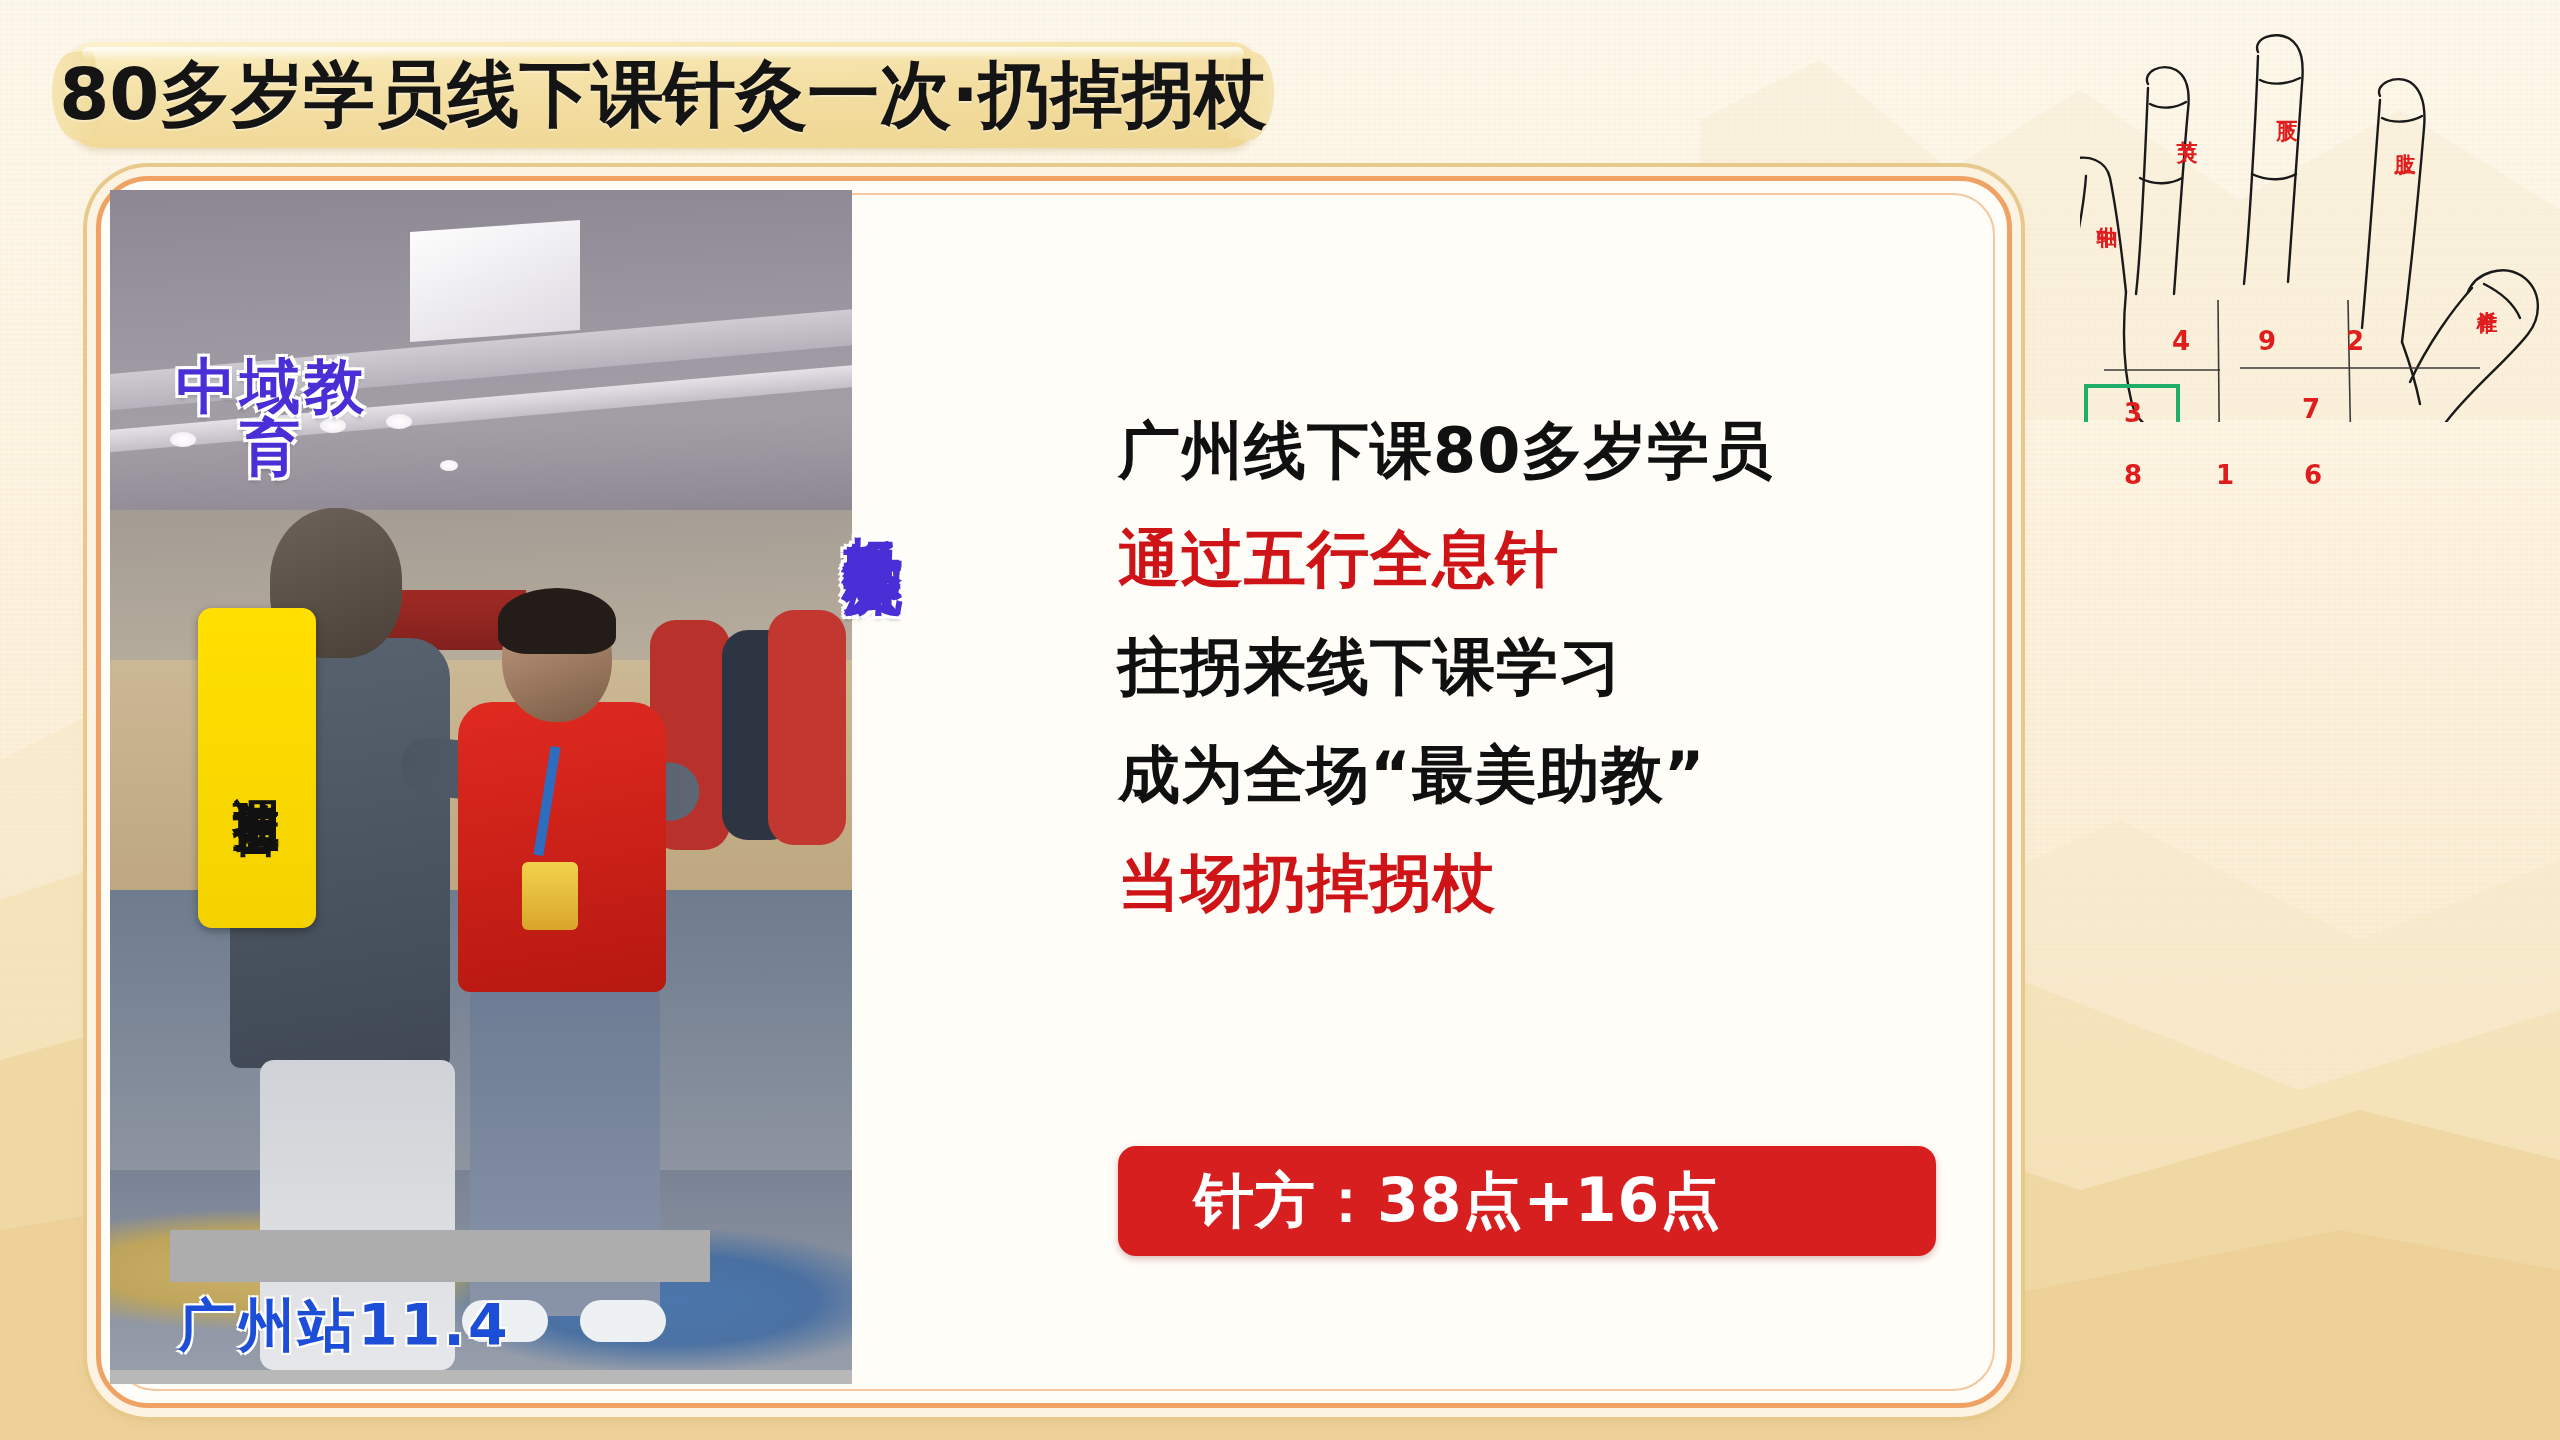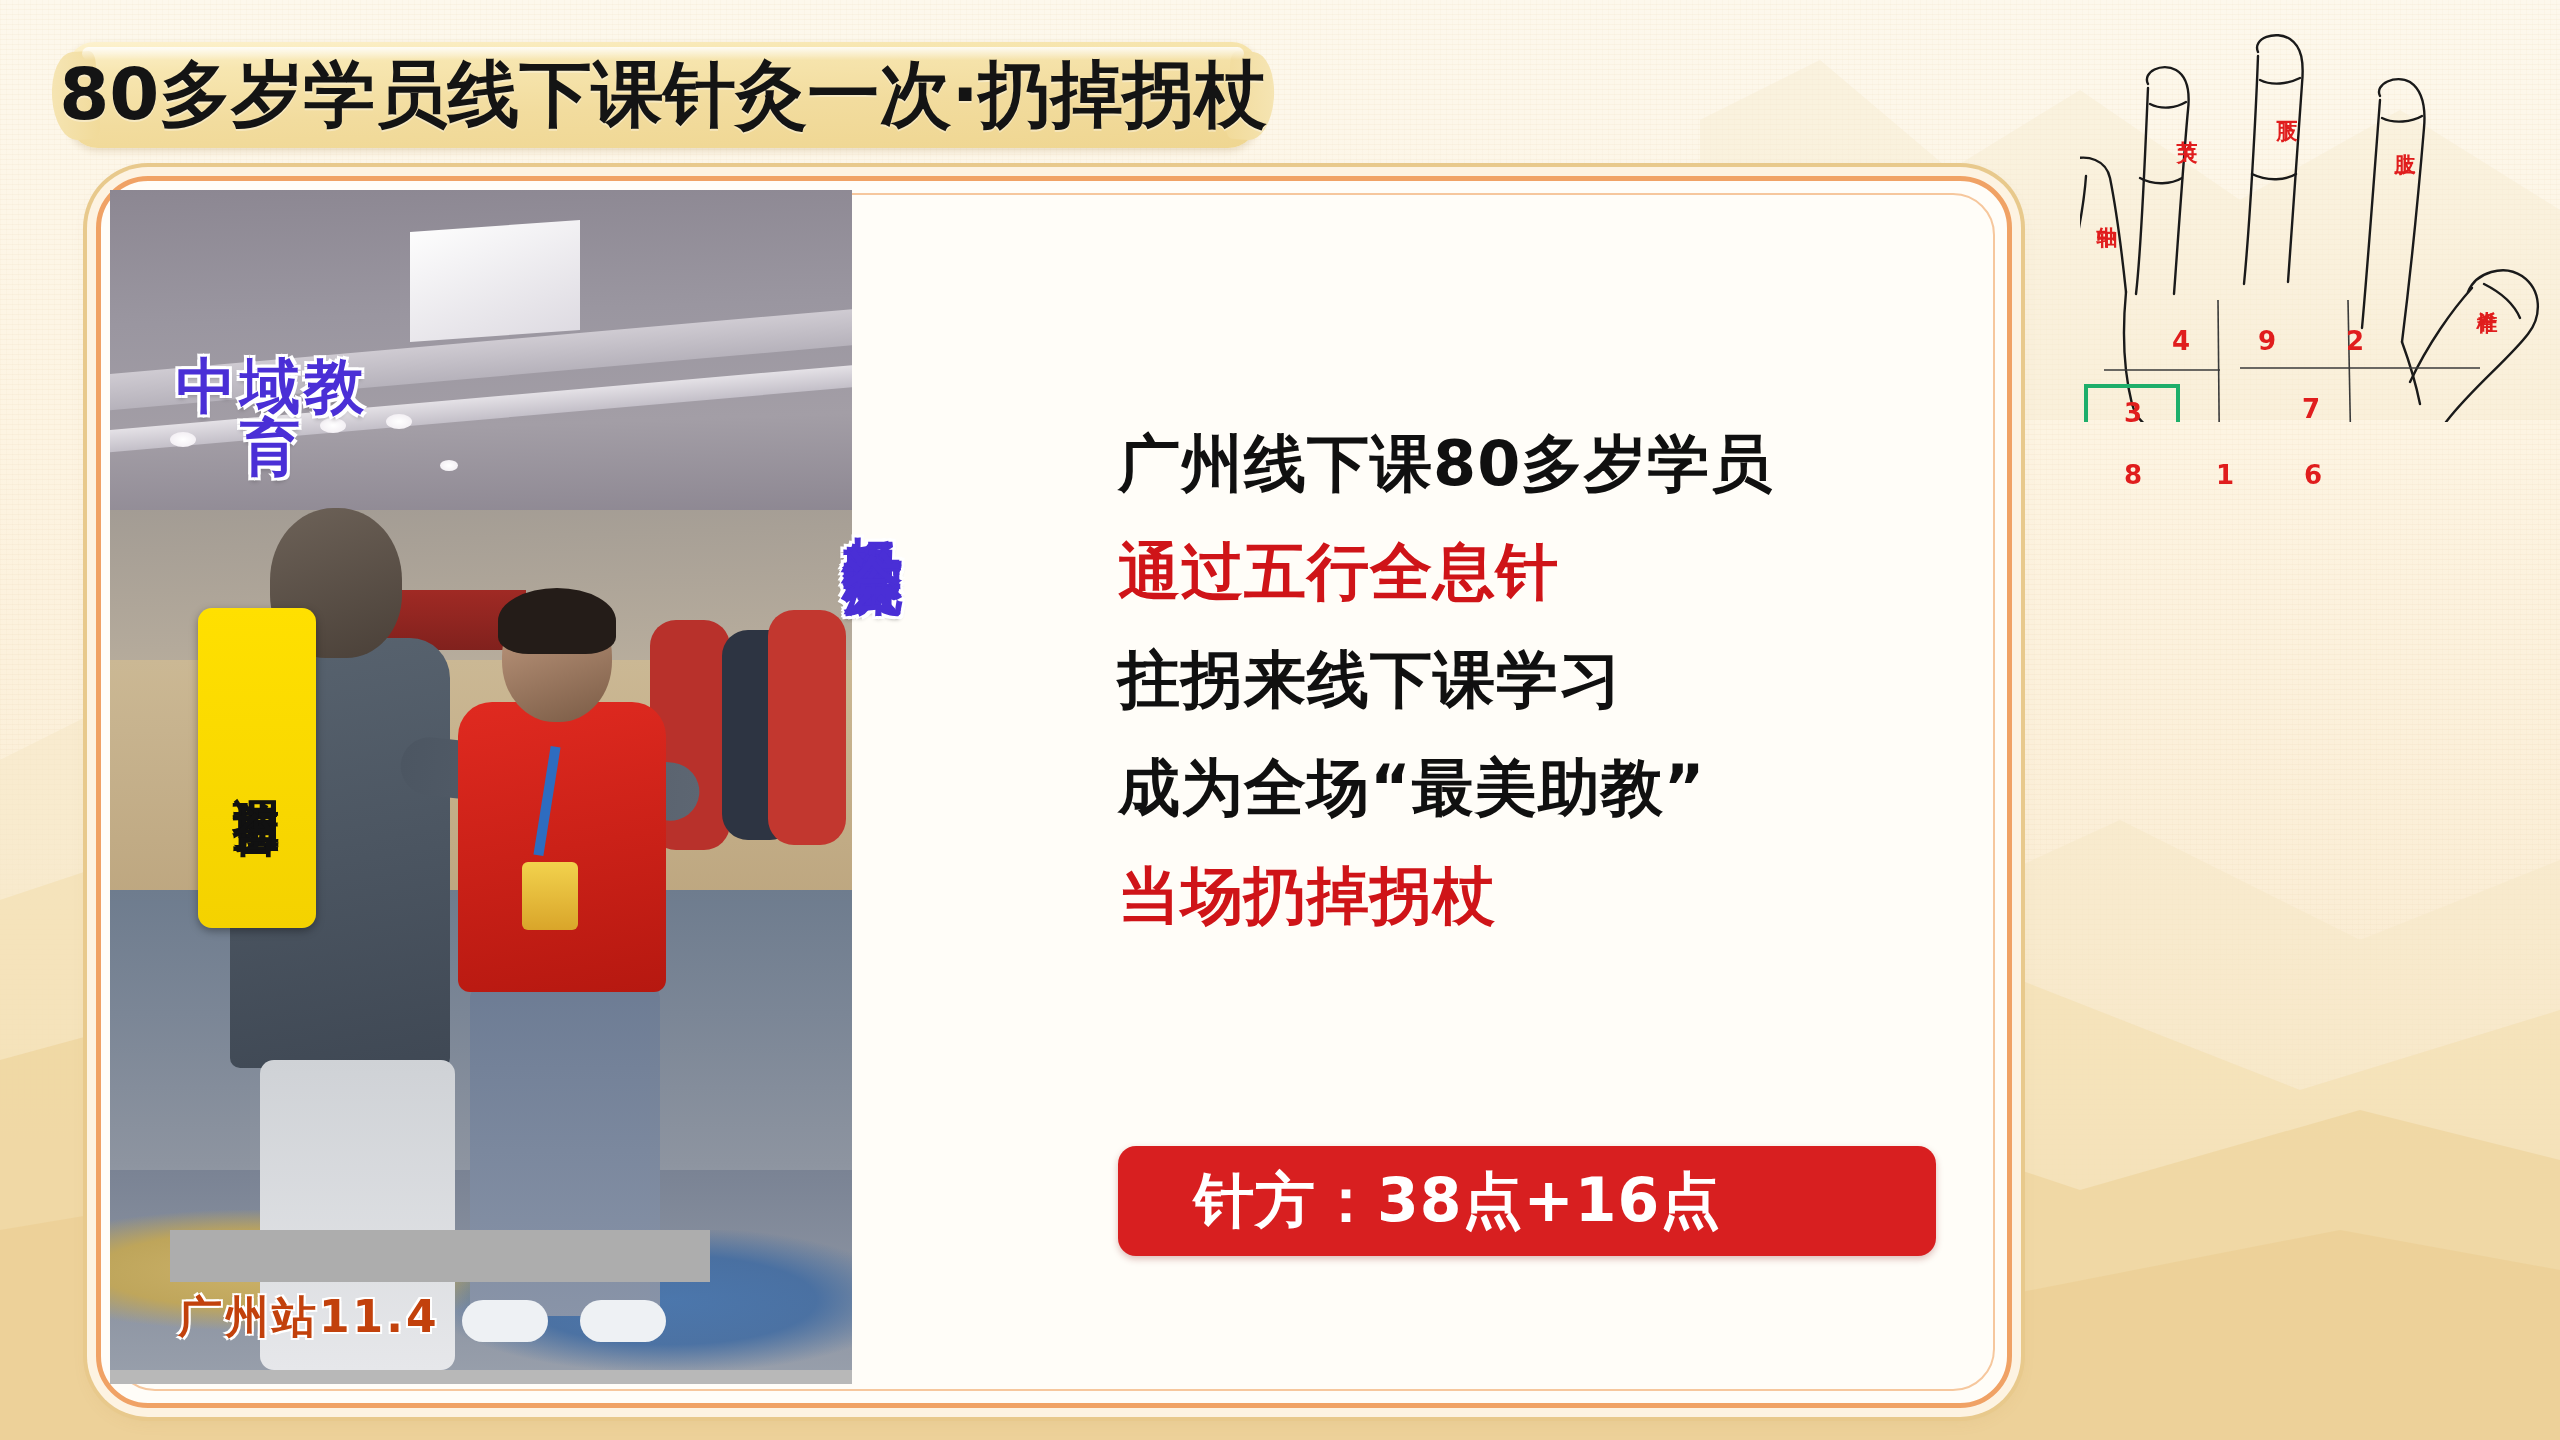--- a/index.html
+++ b/index.html
@@ -145,26 +145,26 @@
   .v-right{
     position:absolute;left:842px;top:488px;height:680px;
     writing-mode:vertical-rl;
     font-family:"DejaVu Sans","Liberation Sans",sans-serif;
     font-weight:bold;font-size:60px;line-height:1.04;color:#4a2fd6;letter-spacing:2px;
     text-shadow:-3px -3px 0 #fff,3px -3px 0 #fff,-3px 3px 0 #fff,3px 3px 0 #fff,0 3px 4px rgba(0,0,0,.25);
   }
   .cap-bottom{
     position:absolute;left:178px;top:1288px;
     font-family:"DejaVu Sans","Liberation Sans",sans-serif;
-    font-weight:bold;font-size:44px;color:#c2410c;letter-spacing:3px;
+    font-weight:bold;font-size:57px;color:#1d4ed8;letter-spacing:3px;
     text-shadow:-2px -2px 0 #fff,2px -2px 0 #fff,-2px 2px 0 #fff,2px 2px 0 #fff;
   }
 
   
-  .txt-col{position:absolute;left:1118px;top:420px;width:880px;margin-top:13px;}
+  .txt-col{position:absolute;left:1118px;top:420px;width:880px;}
   .line{
     font-family:"DejaVu Sans","Liberation Sans",sans-serif;
     font-weight:bold;font-size:62px;line-height:1;letter-spacing:1px;
     margin-bottom:46px;white-space:nowrap;
   }
   .line.black{color:#101010;}
   .line.red{color:#cf1418;}
   .badge{
     position:absolute;left:1118px;top:1146px;width:818px;height:110px;
     background:#d81f20;border-radius:18px;

